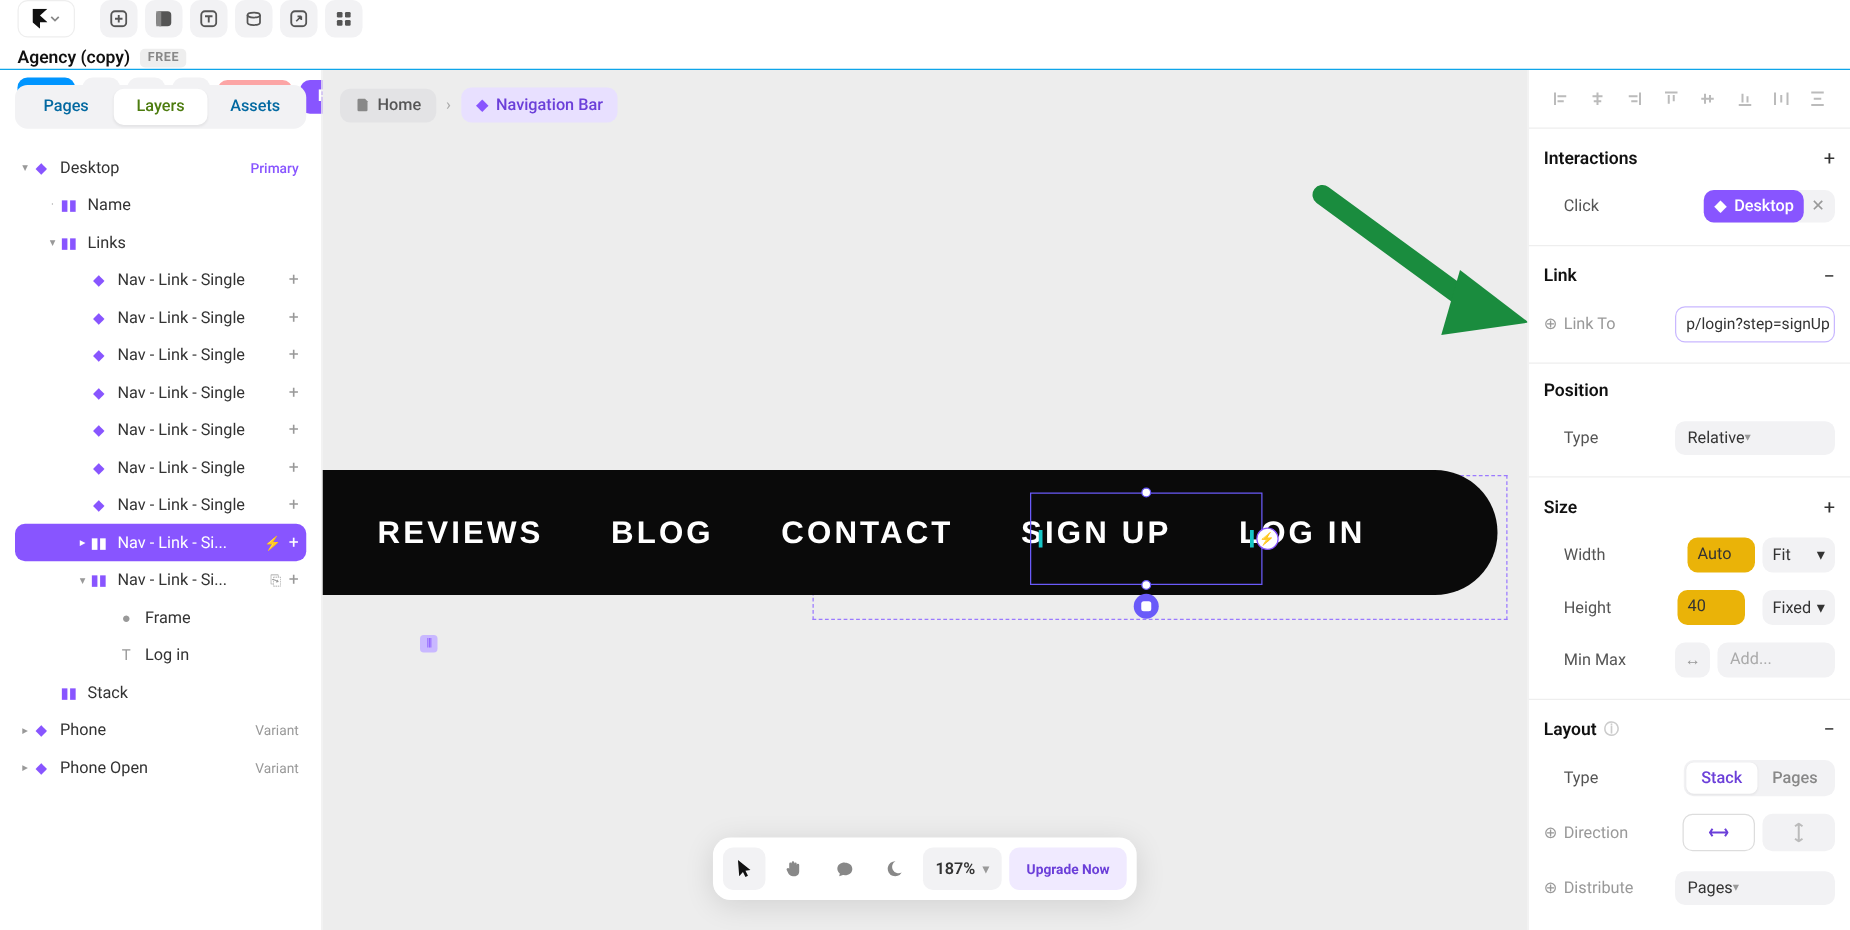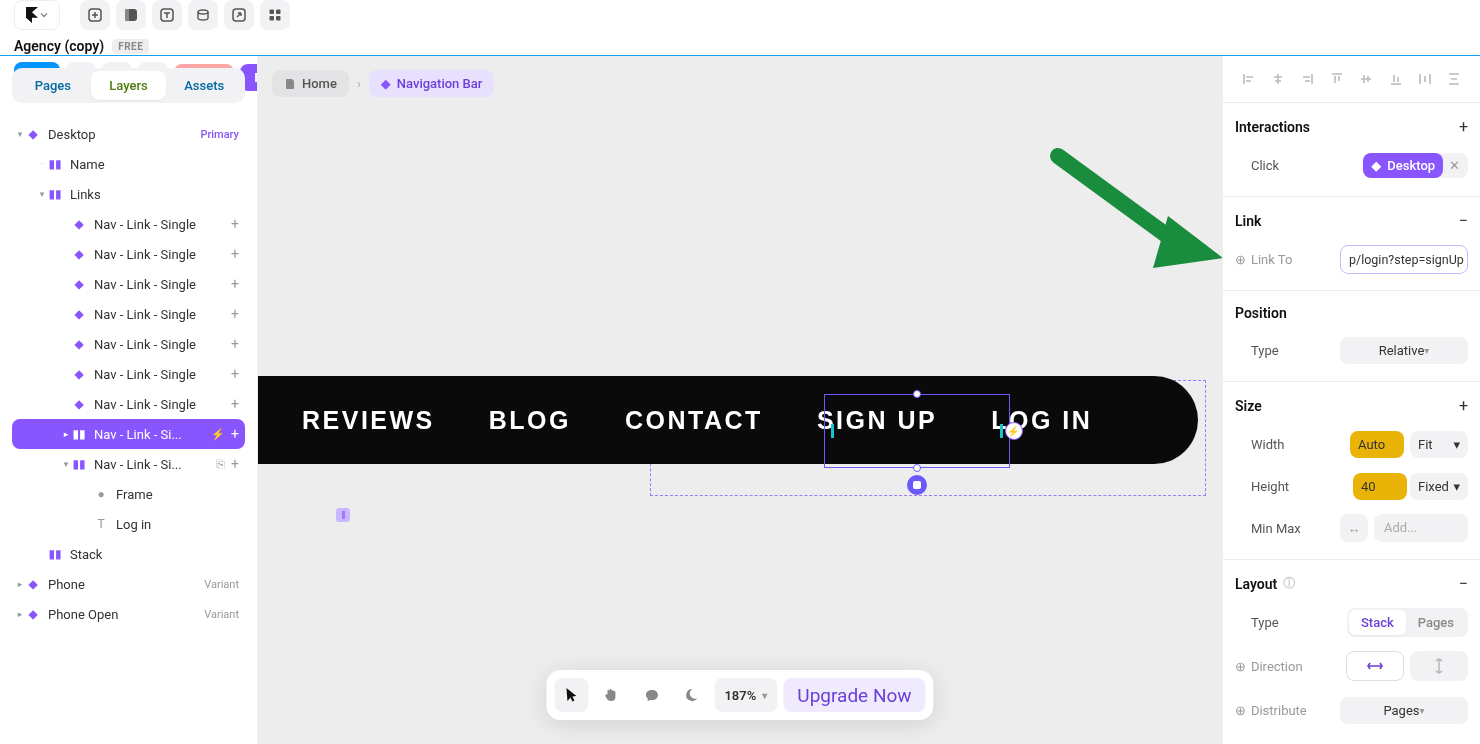--- a/index.html
+++ b/index.html
@@ -42,21 +42,21 @@
 
 
 .canvas { position: absolute; left: 258px; right: 258px; top: 56px; bottom: 0; background: #ededed; overflow: hidden; }
 .breadcrumbs { position: absolute; top: 14px; left: 14px; display: flex; align-items: center; gap: 8px; }
 .crumb { display: flex; align-items: center; gap: 6px; padding: 6px 12px; border-radius: 8px; background: #e3e3e5; font-size: 13px; font-weight: 500; color: #555; cursor: pointer; }
 .crumb.active { background: #e8e0ff; color: #6b3fd9; }
 .crumb-sep { color: #aaa; font-size: 13px; }
 
 .design-frame { position: absolute; left: 0; top: 320px; width: 940px; }
 .dash-box { position: absolute; right: -8px; top: 4px; width: 556px; height: 116px; border: 1.5px dashed #9b7aff; }
-.nav-pill { position: relative; height: 88px; background: #0a0a0a; border-top-right-radius: 60px; border-bottom-right-radius: 60px; display: flex; align-items: center; padding: 0 56px 0 44px; gap: 54px; text-align: right; }
+.nav-pill { position: relative; height: 100px; background: #0a0a0a; border-top-right-radius: 60px; border-bottom-right-radius: 60px; display: flex; align-items: center; padding: 0 56px 0 44px; gap: 54px; text-align: right; }
 .nav-item { color: #fff; font-weight: 700; font-size: 25px; letter-spacing: 2.5px; white-space: nowrap; font-family: Arial, sans-serif; }
 .sel-box { position: absolute; border: 1.5px solid #6a5af9; }
 .sel-handle { position: absolute; width: 8px; height: 8px; background: #fff; border: 1.5px solid #6a5af9; border-radius: 50%; }
 .sel-handle.top { left: 50%; transform: translateX(-50%); top: -5px; }
 .sel-handle.bottom { left: 50%; transform: translateX(-50%); bottom: -5px; }
 .sel-badge { position: absolute; width: 20px; height: 20px; background: #6a5af9; border-radius: 50%; left: 50%; transform: translateX(-50%); bottom: -28px; display: flex; align-items: center; justify-content: center; }
 .sel-badge::after { content: ""; width: 8px; height: 8px; background: #fff; border-radius: 2px; }
 .inner-marks { position: absolute; top: 50%; width: 3px; height: 14px; background: #17c6c6; transform: translateY(-50%); }
 .inner-bolt { position: absolute; top: 50%; right: -14px; transform: translateY(-50%); width: 18px; height: 18px; border-radius: 50%; border: 1.5px solid #8855ff; display: flex; align-items: center; justify-content: center; color: #8855ff; font-size: 10px; background: #fff; }
 
@@ -64,41 +64,41 @@
 .dots-below::after { content: "|||"; color: #8855ff; font-size: 9px; letter-spacing: -1px; display: block; text-align: center; line-height: 14px; }
 
 
 .arrow { position: absolute; pointer-events: none; }
 
 
 .bottom-bar { position: absolute; bottom: 24px; left: 50%; transform: translateX(-50%); background: #fff; border-radius: 14px; box-shadow: 0 4px 24px rgba(0,0,0,0.12); display: flex; align-items: center; padding: 8px; gap: 6px; }
 .bb-btn { width: 34px; height: 34px; border-radius: 8px; display: flex; align-items: center; justify-content: center; cursor: pointer; font-size: 16px; color: #555; }
 .bb-btn.active { background: #f2f2f4; color: #111; }
 .zoom-sel { padding: 0 10px; height: 34px; border-radius: 8px; background: #f2f2f4; display: flex; align-items: center; gap: 6px; font-weight: 600; font-size: 13px; cursor: pointer; }
-.upgrade { padding: 0 14px; height: 34px; border-radius: 8px; background: #f0eaff; color: #6b3fd9; font-weight: 400; display: flex; align-items: center; cursor: pointer; font-size: 19px; }
+.upgrade { padding: 0 14px; height: 34px; border-radius: 8px; background: #f0eaff; color: #6b3fd9; font-weight: 700; display: flex; align-items: center; cursor: pointer; font-size: 11px; }
 
 
 .right-panel { position: absolute; right: 0; top: 56px; bottom: 0; width: 258px; border-left: 1px solid #eee; overflow-y: auto; scrollbar-width: thin; }
 .right-panel::-webkit-scrollbar { display: none; }
 .align-row { display: flex; padding: 10px 12px; gap: 2px; border-bottom: 1px solid #eee; }
 .align-btn { flex: 1; height: 26px; display: flex; align-items: center; justify-content: center; color: #bbb; cursor: pointer; }
 
 .section { padding: 14px 12px; border-bottom: 1px solid #eee; }
 .section-head { display: flex; align-items: center; justify-content: space-between; margin-bottom: 12px; }
 .section-title { font-weight: 600; font-size: 14px; color: #111; }
 .section-action { color: #333; cursor: pointer; font-size: 16px; }
 .prop-row { display: flex; align-items: center; justify-content: space-between; min-height: 34px; gap: 8px; }
 .prop-label { font-size: 13px; color: #555; flex-shrink: 0; }
 .prop-sub { display: flex; align-items: center; gap: 5px; color: #999; font-size: 13px; }
 .chip { display: flex; align-items: center; gap: 6px; background: #8855ff; color: #fff; border-radius: 8px; padding: 5px 8px; font-size: 13px; font-weight: 500; }
 .chip-wrap { display: flex; align-items: center; gap: 6px; background: #f2f2f4; border-radius: 8px; padding-right: 8px; }
 .chip-close { color: #999; cursor: pointer; font-size: 13px; }
 .input-box { flex: 1; border: 1.5px solid #c9b8ff; border-radius: 8px; padding: 6px 8px; font-size: 12.5px; color: #333; background: #fff; min-width: 0; overflow: hidden; white-space: nowrap; }
 .field { background: #f2f2f4; border-radius: 8px; padding: 6px 10px; font-size: 13px; color: #333; display: flex; align-items: center; cursor: pointer; }
-.field.wide { flex: 1; justify-content: center; }
+.field.wide { flex: 1; justify-content: flex-start; }
 .field .chev { color: #999; font-size: 10px; }
 .seg { display: flex; background: #f2f2f4; border-radius: 8px; padding: 2px; }
 .seg-btn { padding: 5px 12px; font-size: 13px; border-radius: 6px; cursor: pointer; color: #888; font-weight: 500; }
 .seg-btn.active { background: #fff; color: #6b3fd9; box-shadow: 0 1px 2px rgba(0,0,0,0.06); }
 .mini-field { width: 54px; background: #eab308; border-radius: 8px; padding: 6px 8px; font-size: 13px; text-align: left; }
 .fit-field { width: 58px; background: #f2f2f4; border-radius: 8px; padding: 6px 8px; font-size: 13px; display: flex; align-items: center; justify-content: space-between; }
 .icon-pill { width: 28px; height: 28px; background: #f2f2f4; border-radius: 8px; display: flex; align-items: center; justify-content: center; color: #999; font-size: 13px; }
 .placeholder-field { flex:1; background: #f2f2f4; border-radius: 8px; padding: 6px 10px; color: #aaa; font-size: 13px; }
 .dir-seg { display: flex; gap: 6px; }
 .dir-btn { width: 58px; height: 30px; border-radius: 8px; background: #f2f2f4; display: flex; align-items: center; justify-content: center; color: #999; cursor: pointer; }
@@ -453,21 +453,21 @@
       <div style="display:flex; gap:6px">
         <div class="mini-field">Auto</div>
         <div class="fit-field">
             <span>Fit</span>
             <span class="chev">▾</span>
           </div>
       </div>
     </div>
     <div class="prop-row" style="margin-bottom:8px">
       <span class="prop-label" style="padding-left:16px">Height</span>
-      <div style="display:flex; gap:3px">
+      <div style="display:flex; gap:14px">
         <div class="mini-field">40</div>
         <div class="fit-field">
             <span>Fixed</span>
             <span class="chev">▾</span>
           </div>
       </div>
     </div>
     <div class="prop-row">
       <span class="prop-label" style="padding-left:16px">Min Max</span>
       <div style="display:flex; gap:6px; flex:1; max-width:128px">

